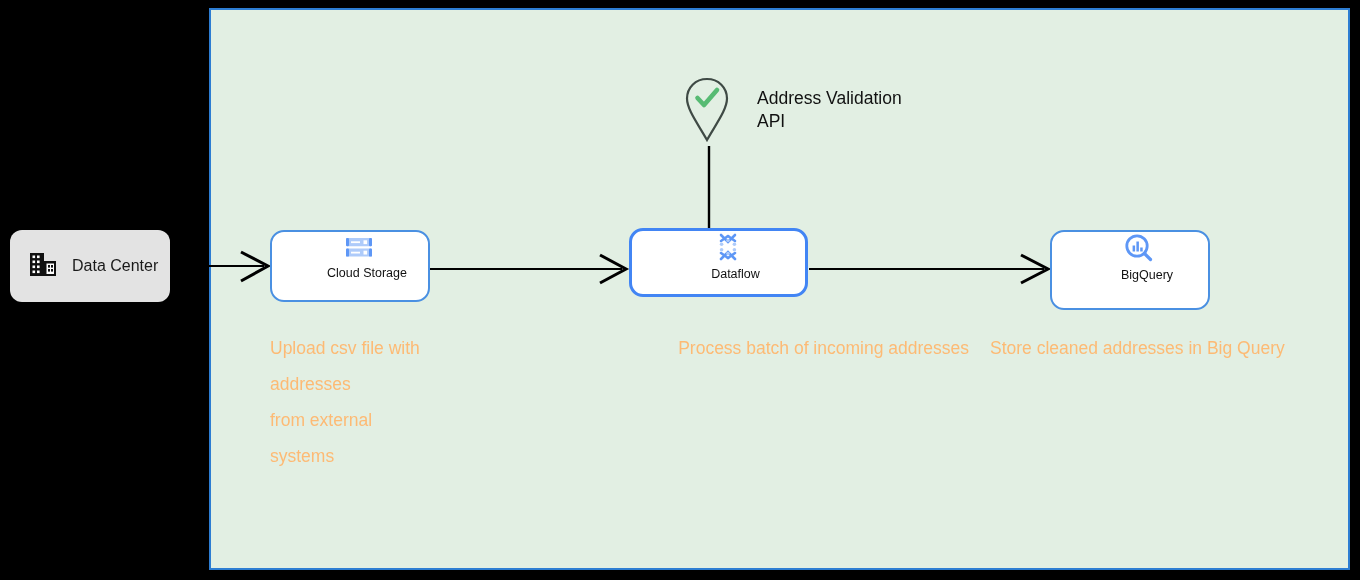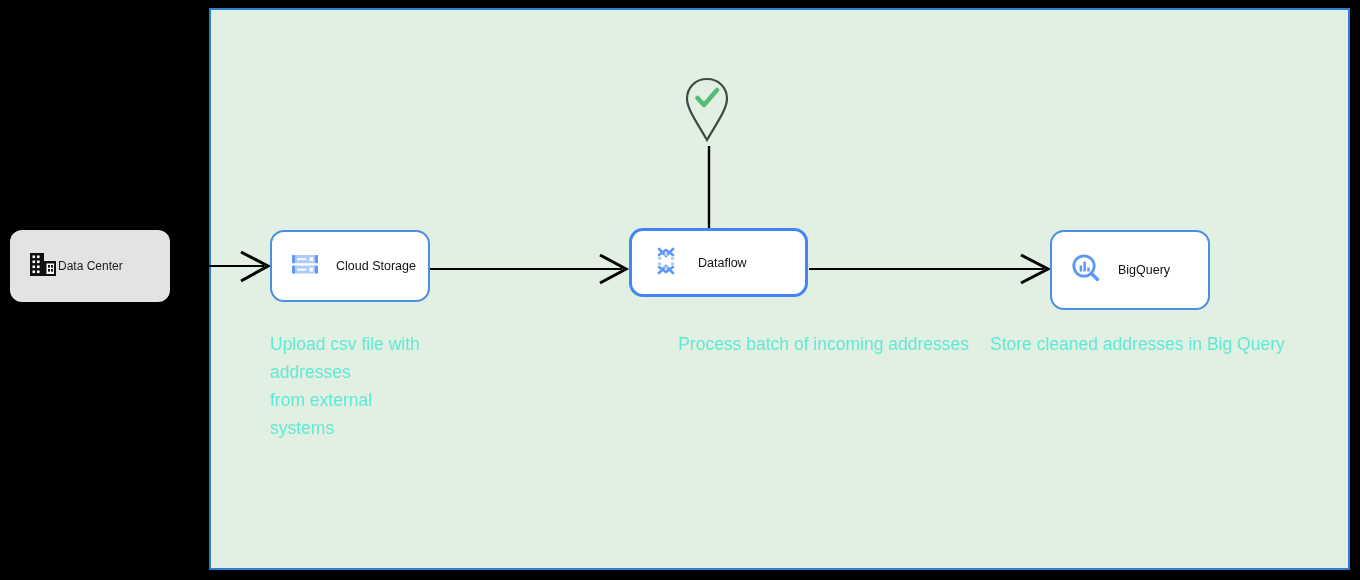--- a/index.html
+++ b/index.html
@@ -45,35 +45,37 @@
     width: 160px;
     height: 72px;
     background: #e3e3e3;
     border-radius: 12px;
     display: flex;
     align-items: center;
     box-sizing: border-box;
     padding-left: 18px;
   }
   #node-data-center .node-label {
-    font-size: 12px;
+    font-size: 16px;
     color: #1a1a1a;
+    margin-left: 14px;
     white-space: nowrap;
   }
 
   
   .gcp-node {
     position: absolute;
     background: #ffffff;
     border: 2px solid #4a90e2;
     border-radius: 14px;
     display: flex;
     align-items: center;
     box-sizing: border-box;
     padding-left: 18px;
+    flex-direction: column;
   }
   .gcp-node.selected {
     border-width: 3px;
     border-color: #4285f4;
   }
   .gcp-node .node-label {
     font-size: 12.5px;
     color: #111111;
     margin-left: 16px;
     white-space: nowrap;
@@ -97,22 +99,22 @@
     line-height: 23px;
     margin-left: 27px;
     margin-top: 11px;
     white-space: pre-line;
   }
 
   
   .caption {
     position: absolute;
     font-size: 17.5px;
-    color: #5eead4;
-    line-height: 28px;
+    color: #fdba74;
+    line-height: 36px;
     white-space: pre-line;
   }
   #caption-cloud-storage { left: 270px; top: 330px; width: 230px; }
   #caption-dataflow      { left: 569px; top: 330px; width: 400px; text-align: right; }
   #caption-bigquery      { left: 990px; top: 330px; width: 400px; }
 
   
   #connectors {
     position: absolute;
     left: 0;
@@ -229,19 +231,21 @@
   <span class="node-label">BigQuery</span>
 </div>
 
 <div id="node-address-validation-api">
   <span>
     <svg width="46" height="68" viewBox="0 0 46 68" xmlns="http://www.w3.org/2000/svg">
       <path d="M23 3 C11.4 3 3 11.6 3 22.6 C3 33.6 14 48 23 64 C32 48 43 33.6 43 22.6 C43 11.6 34.6 3 23 3 Z" fill="none" stroke="#3f4a45" stroke-width="2.2"></path>
       <path d="M13.5 22 L20 29 L33 14" fill="none" stroke="#57bb73" stroke-width="4.6" stroke-linecap="round" stroke-linejoin="round"></path>
     </svg>
   </span>
+  <span class="api-label">Address Validation
+API</span>
 </div>
 
 <div id="caption-cloud-storage" class="caption">Upload csv file with addresses
 from external
 systems</div>
 <div id="caption-dataflow" class="caption">Process batch of incoming addresses</div>
 <div id="caption-bigquery" class="caption">Store cleaned addresses in Big Query</div>
 
 </body></html>

